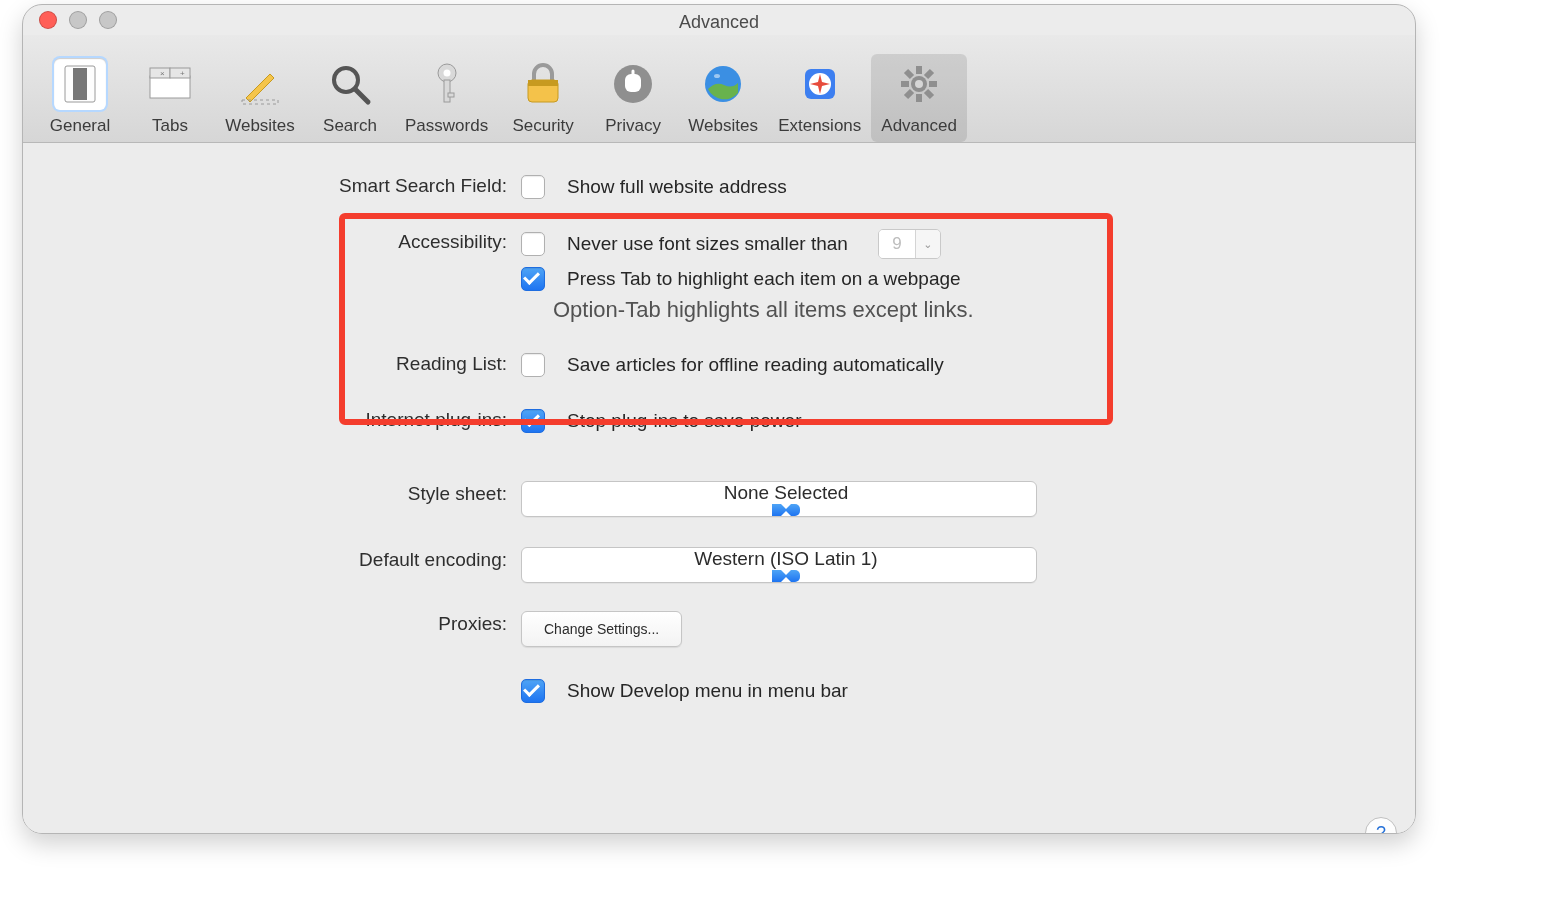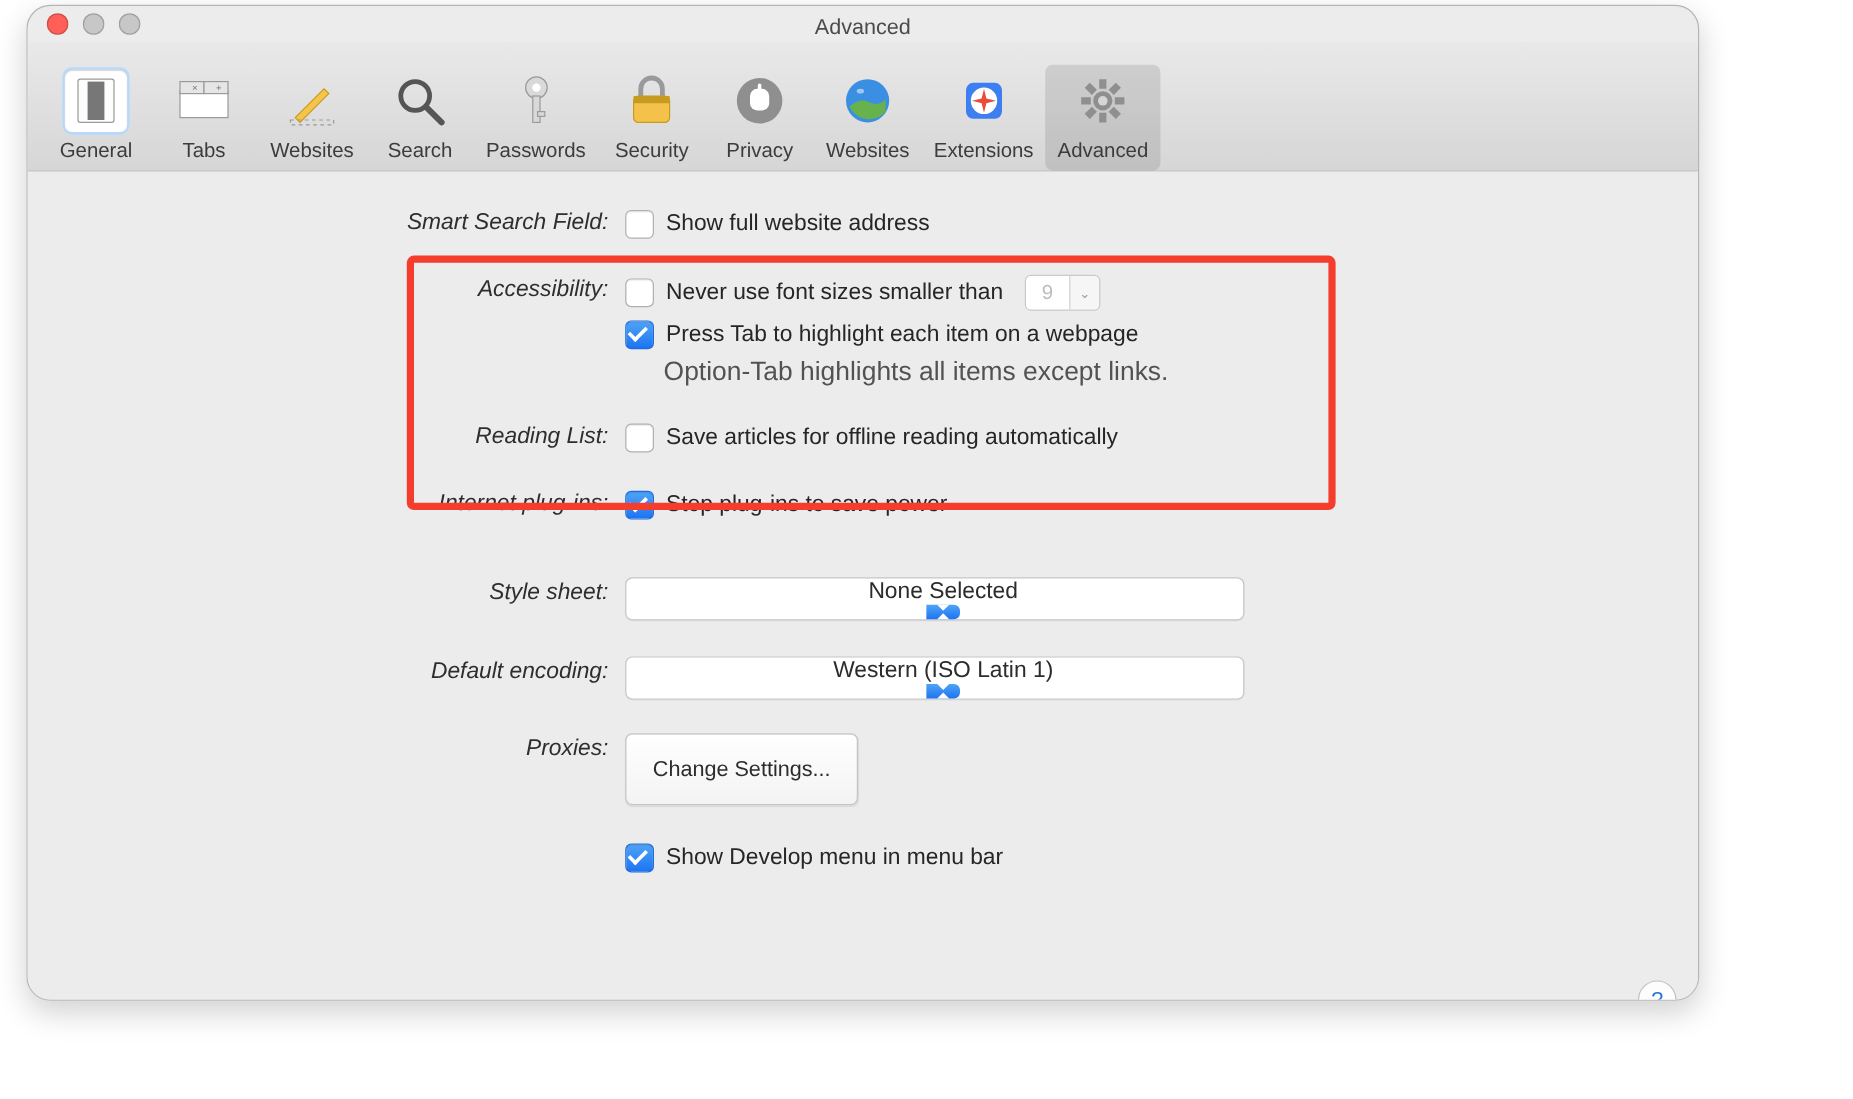--- a/index.html
+++ b/index.html
@@ -124,31 +124,30 @@
     margin-bottom: 28px;
   }
   .row.tight { margin-bottom: 6px; }
 
   .label {
     width: 484px;
     text-align: right;
     padding-right: 14px;
     color: #2e2e2e;
     line-height: 26px;
-    font-style: italic;
   }
 
   .field {
     display: flex;
     flex-direction: column;
   }
   .inline {
     display: flex;
     align-items: center;
-    gap: 10px;
+    gap: 22px;
     min-height: 28px;
   }
 
   .mac-checkbox {
     width: 22px;
     height: 22px;
     border: 1px solid #b0b0b0;
     border-radius: 5px;
     background: #ffffff;
     flex-shrink: 0;
@@ -241,25 +240,25 @@
     border-right:5px solid transparent;
   }
   .mac-select .cap::before { top:7px;  border-bottom:5px solid #fff; }
   .mac-select .cap::after  { bottom:7px; border-top:5px solid #fff; }
 
   .mac-button {
     display: inline-flex;
     align-items: center;
     justify-content: center;
     height: 34px;
-    padding: 12px 22px;
+    padding: 0 22px;
     border: 1px solid #c5c5c5;
     border-radius: 6px;
     background: linear-gradient(to bottom, #ffffff, #f3f3f3);
-    font-size: 18px;
+    font-size: 14px;
     color: #2c2c2c;
     box-shadow: 0 1px 1px rgba(0,0,0,0.08);
   }
 
   .help {
     position: absolute;
     right: 18px;
     bottom: 14px;
     width: 30px;
     height: 30px;

